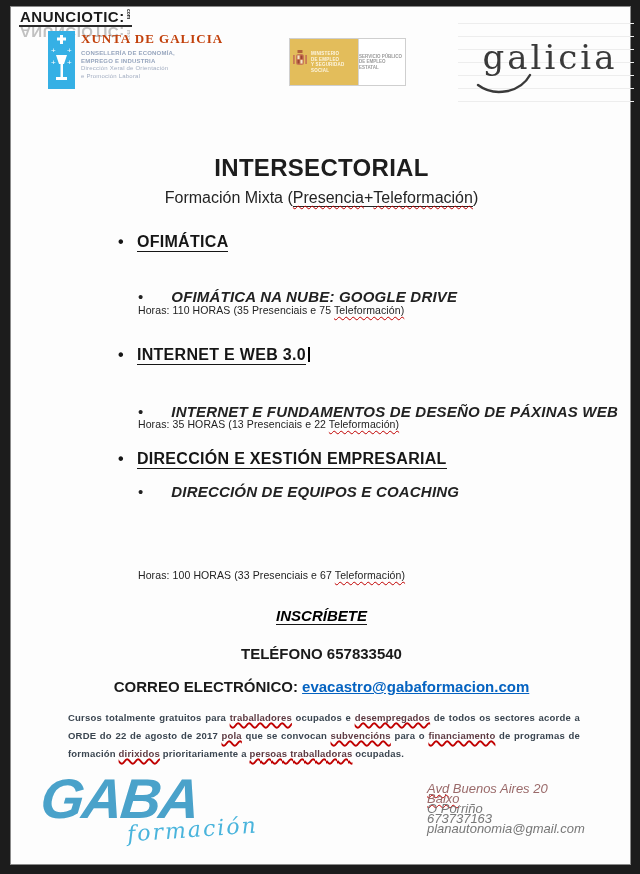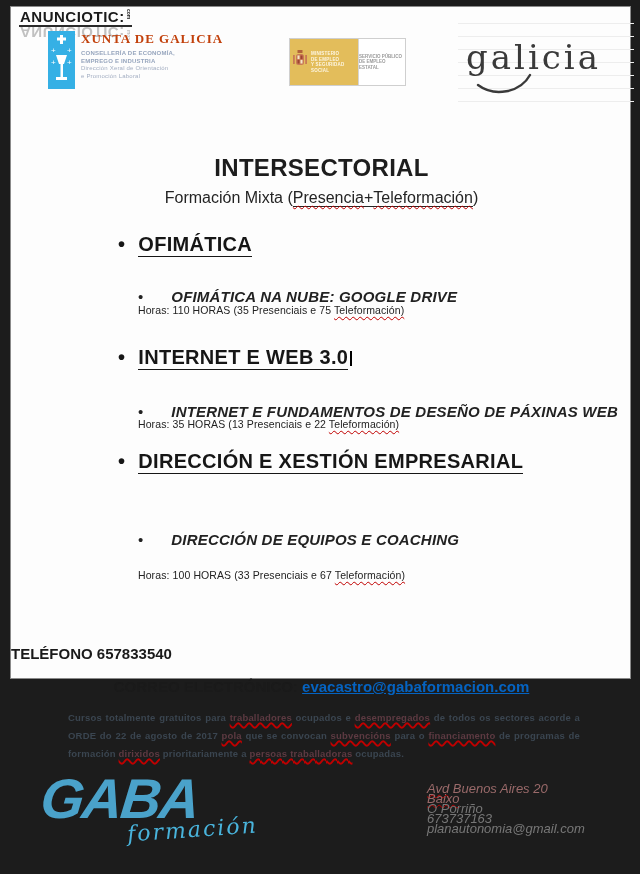--- a/index.html
+++ b/index.html
@@ -3,21 +3,21 @@
 <meta charset="utf-8">
 <style>
   html,body{margin:0;padding:0;}
   body{
     width:640px;height:874px;position:relative;
     background:#1c1c1c;
     font-family:"Liberation Sans",sans-serif;
     overflow:hidden;
   }
   .page{
-    position:absolute;left:10px;top:6px;width:621px;height:673px;
+    position:absolute;left:10px;top:6px;width:621px;height:859px;
     background:#fdfdfd;border:1px solid #8a8a8a;box-sizing:border-box;padding-left:23px;
   }
   .abs{position:absolute;}
 
   
   .watermark{left:8px;top:2px;line-height:1;}
   .wm-main{
     font-weight:700;font-size:15px;letter-spacing:.5px;color:#1a1a1a;
     border-bottom:2px solid #2a2a2a;padding:0 1px 1px 1px;display:flex;align-items:flex-start;
   }
@@ -39,46 +39,46 @@
   
   .ministerio{left:278px;top:31px;display:flex;border:1px solid #cfcfcf;box-sizing:border-box;height:48px;}
   .min-yellow{width:68px;background:#e3bd5b;display:flex;align-items:center;gap:3px;padding:2px 2px;box-sizing:border-box;}
   .min-left-text{font-size:4.5px;line-height:5.5px;color:#fdf6e2;font-weight:700;letter-spacing:.2px;}
   .min-white{width:46px;background:#fff;border-left:1px solid #d5d5d5;display:flex;align-items:center;justify-content:center;}
   .min-right-text{font-size:4.5px;line-height:5.5px;color:#9a9a9a;font-weight:700;text-align:left;}
 
   
   .galicia-lines{left:447px;top:16px;width:176px;height:88px;
     background:repeating-linear-gradient(to bottom,#ededed 0 1px,transparent 1px 13px);}
-  .galicia-brand{left:455px;top:30px;width:168px;
+  .galicia-brand{left:455px;top:30px;width:168px;text-align:center;
     font-family:"DejaVu Serif",serif;font-size:34px;color:#3a3a3a;letter-spacing:3px;}
   .galicia-swoosh{position:absolute;left:8px;top:36px;}
 
   
   .title1{left:0;top:116px;width:621px;text-align:center;font-size:24px;font-weight:700;color:#1d1d1d;letter-spacing:.3px;}
   .title2{left:0;top:147px;width:621px;text-align:center;font-size:24px;font-weight:700;color:#1d1d1d;letter-spacing:.3px;}
   .subtitle{left:0;top:182px;width:621px;text-align:center;font-size:16px;color:#242424;}
 
   
-  .sec-heading{left:107px;font-size:20px;font-weight:700;color:#161616;letter-spacing:.3px;}
+  .sec-heading{left:107px;font-size:16px;font-weight:700;color:#161616;letter-spacing:.3px;}
   .sec-heading .htext{border-bottom:1.8px solid #161616;padding-bottom:1px;margin-left:13px;}
   .course{left:127px;font-size:15px;color:#222;text-align:center;}
   .course .cname{font-weight:700;font-style:italic;margin-left:28px;letter-spacing:.2px;}
   .hours{left:127px;font-size:10.5px;color:#222;letter-spacing:.1px;}
   .cursor-bar{display:inline-block;width:2px;height:15px;background:#000;margin-left:2px;vertical-align:-2px;}
 
   
   .u{border-bottom:1.6px solid #242424;}
   .sq{text-decoration-line:underline;text-decoration-style:wavy;text-decoration-color:#c00000;
       text-decoration-thickness:1px;text-underline-offset:2px;text-decoration-skip-ink:none;}
 
   
   .inscribete{left:0;top:600px;width:621px;text-align:center;font-size:15px;font-weight:700;font-style:italic;}
   .inscribete .htext{border-bottom:1.6px solid #161616;padding-bottom:0;}
-  .phone{left:0;top:638px;width:621px;text-align:left;font-size:15px;font-weight:700;color:#1a1a1a;}
+  .phone{left:0;top:638px;width:621px;text-align:center;font-size:15px;font-weight:700;color:#1a1a1a;}
   .correo{left:0;top:671px;width:621px;text-align:center;font-size:15px;font-weight:700;color:#1a1a1a;}
   .email-link{color:#0563c1;text-decoration:underline;cursor:pointer;}
 
   
   .fineprint{left:57px;top:702px;width:512px;font-size:9.5px;font-weight:700;color:#3a4550;
     line-height:18px;text-align:justify;letter-spacing:.2px;}
   .fineprint .sq{text-decoration-thickness:1.5px;text-underline-offset:1px;color:#5d3a42;}
 
   
   .gaba{left:30px;top:764px;width:220px;height:95px;color:#4aa2ca;}
@@ -188,25 +188,28 @@
     <span>•</span><span class="htext">INTERNET E WEB 3.0</span><span class="cursor-bar"></span>
   </div>
   <div class="abs course" style="top:396px">
     <span>•</span><span class="cname">INTERNET E FUNDAMENTOS DE DESEÑO DE PÁXINAS WEB</span>
   </div>
   <div class="abs hours" style="top:411px"><span>Horas: 35 HORAS (13 Presenciais e 22 </span><span class="sq">Teleformación)</span></div>
 
   <div class="abs sec-heading" style="top:443px">
     <span>•</span><span class="htext">DIRECCIÓN E XESTIÓN EMPRESARIAL</span>
   </div>
-  <div class="abs course" style="top:524px">
+  <div class="abs course" style="top:476px">
     <span>•</span><span class="cname">DIRECCIÓN DE EQUIPOS E COACHING</span>
   </div>
   <div class="abs hours" style="top:562px"><span>Horas: 100 HORAS (33 Presenciais e 67 </span><span class="sq">Teleformación)</span></div>
 
+  <div class="abs inscribete">
+    <span class="htext">INSCRÍBETE</span>
+  </div>
   <div class="abs phone">TELÉFONO 657833540</div>
   <div class="abs correo">
     <span>CORREO ELECTRÓNICO: </span><span class="email-link">evacastro@gabaformacion.com</span>
   </div>
 
   <div class="abs fineprint"><span>Cursos totalmente gratuitos para </span><span class="sq">traballadores</span><span> ocupados e </span><span class="sq">desempregados</span><span> de todos os sectores acorde a ORDE do 22 de agosto de 2017 </span><span class="sq">pola</span><span> que se convocan </span><span class="sq">subvencións</span><span> para o </span><span class="sq">financiamento</span><span> de programas de formación </span><span class="sq">dirixidos</span><span> prioritariamente a </span><span class="sq">persoas traballadoras</span><span> ocupadas.</span></div>
 
   <div class="abs gaba">
     <div class="gaba-title">GABA</div>
     <div class="gaba-sub">formación</div>

